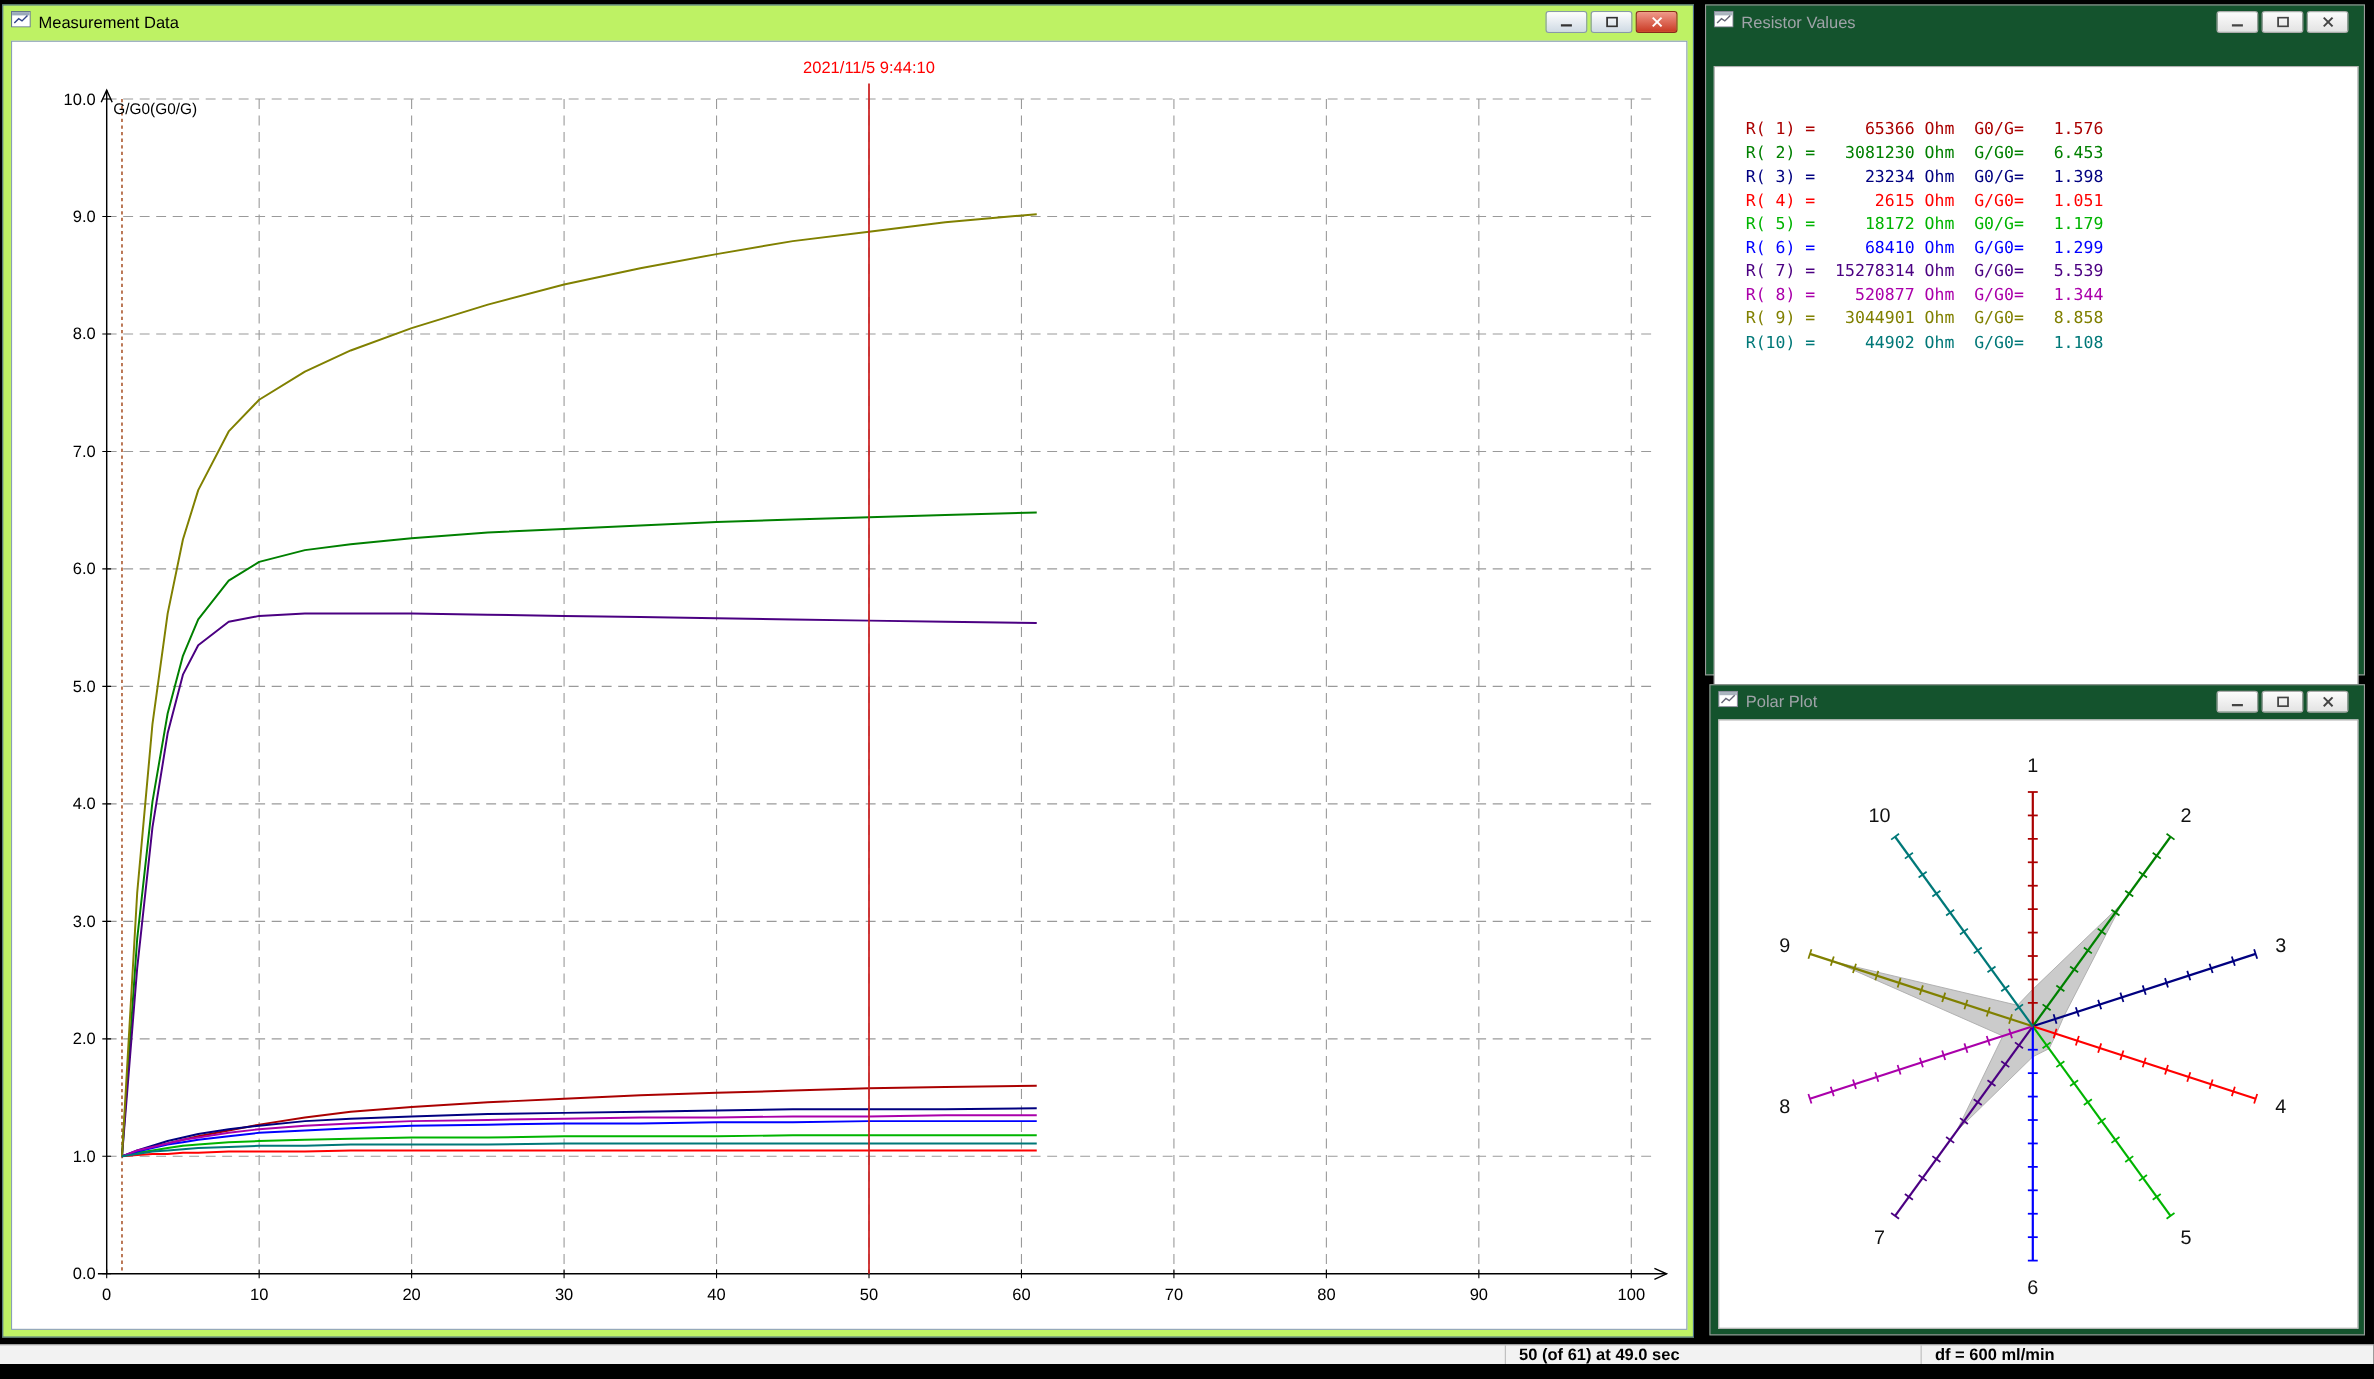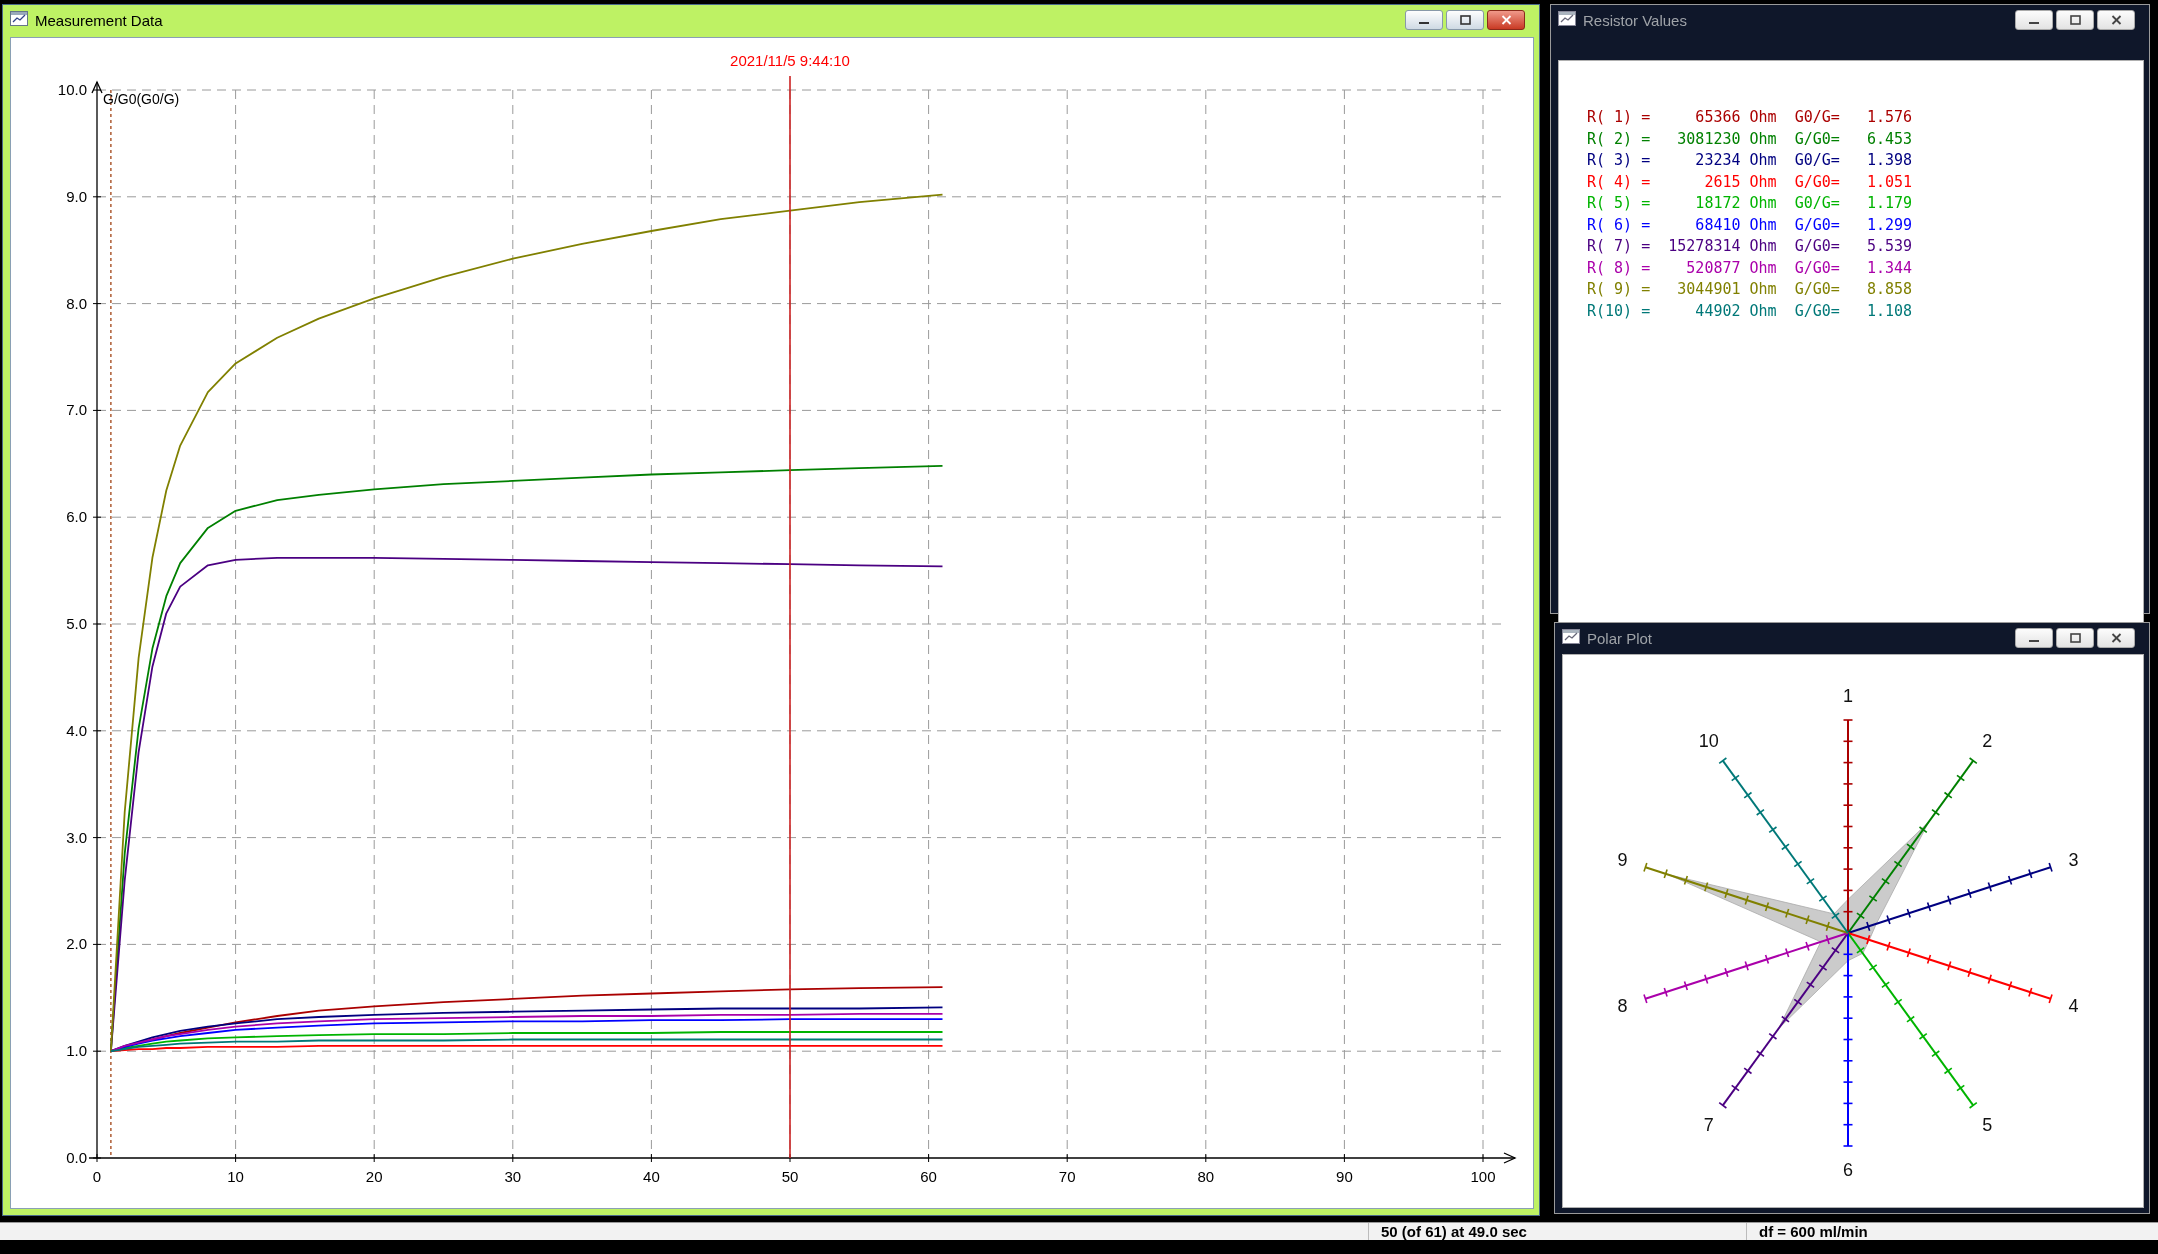--- a/index.html
+++ b/index.html
@@ -3,21 +3,21 @@
 <meta charset="utf-8">
 <style>
   * { margin:0; padding:0; box-sizing:border-box; }
   html,body { width:2158px; height:1254px; background:#000; overflow:hidden;
               font-family:"Liberation Sans", sans-serif; }
   #desktop { position:relative; width:2158px; height:1254px; background:#000; }
 
   
   .win { position:absolute; border:1px solid #5a7a9a; }
   .win.active   { background:#bef264; border-color:#4a6a8a; }
-  .win.inactive { background:#0f172a; border-color:#9a9a9a; }
+  .win.inactive { background:#14532d; border-color:#9a9a9a; }
   .titlebar { height:30px; display:flex; align-items:center; padding:0 8px 0 7px; gap:7px; }
   .titlebar .title { font-size:15px; color:#000; white-space:nowrap; }
   .win.inactive .titlebar .title { color:#9fa3a8; }
   .winbtns { margin-left:auto; display:flex; gap:3px; margin-right:6px; }
   .wbtn { width:38px; height:20px; border:1px solid #8899a9; border-radius:3px;
           display:flex; align-items:center; justify-content:center; color:#333;
           background:linear-gradient(#fefefe,#cfdae4); cursor:default; }
   .win.inactive .wbtn { border-color:#aaaaaa; background:linear-gradient(#fcfcfc,#e3e3e3); color:#444; }
   .win.active .wbtn-close { background:linear-gradient(#f0998a,#c93a24); border-color:#8a2a1a; color:#fff; }
   .content { position:absolute; background:#fff; border:1px solid #8aa0b4; overflow:hidden; }

